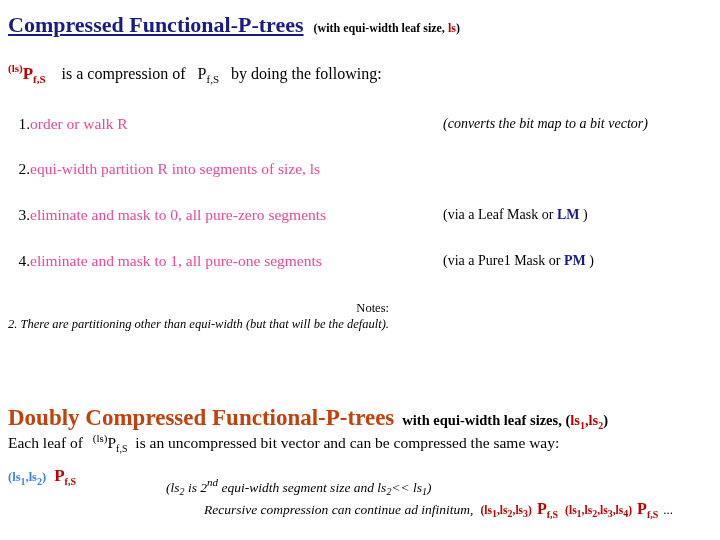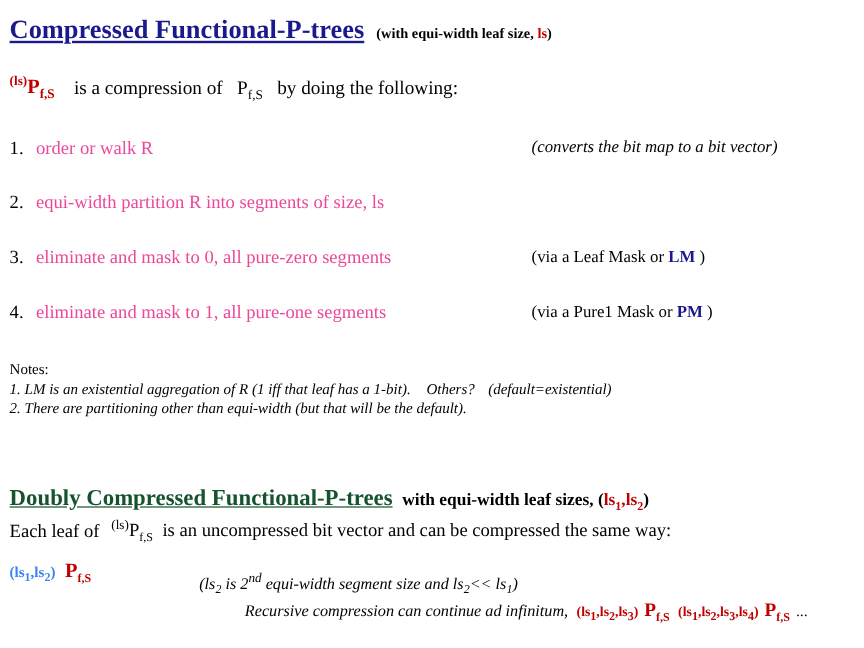--- a/index.html
+++ b/index.html
@@ -11,20 +11,21 @@
     height: 540px;
     background: #ffffff;
     font-family: "Liberation Serif", serif;
     color: #000000;
     overflow: hidden;
   }
   .page {
     position: relative;
     width: 720px;
     height: 540px;
+    text-align: right;
   }
 
   
   .title-row {
     position: absolute;
     left: 8px;
     top: 12px;
     display: flex;
     align-items: baseline;
     white-space: nowrap;
@@ -129,24 +130,23 @@
   
   .sec2-title {
     position: absolute;
     left: 8px;
     top: 405px;
     display: flex;
     align-items: baseline;
     white-space: nowrap;
   }
   .sec2-title .main {
-    font-size: 19px;
-    font-weight: bold;
-    color: #14532d;
-    text-decoration: underline;
+    font-size: 23px;
+    font-weight: bold;
+    color: #c2410c;
   }
   .sec2-title .rest {
     font-size: 14.5px;
     font-weight: bold;
     color: #000000;
     margin-left: 8px;
   }
   .sec2-line2 {
     position: absolute;
     left: 8px;
@@ -255,25 +255,20 @@
 
   <div class="step" style="top:252px;">
     <span class="num">4.</span><span class="body">eliminate and mask to 1, all pure-one  segments</span>
   </div>
   <div class="step-note" style="left:443px; top:253px;">
     <span>(via a Pure1 Mask or </span><span class="blue-bold">PM</span><span> )</span>
   </div>
 
   <div class="notes">
     <div class="note-line hdr">Notes:</div>
-    <div class="note-line">
-      <span class="it">1.  LM is an existential aggregation of R (1 iff that leaf has a 1-bit).</span>
-      <span class="it" style="margin-left:10px;">Others?</span>
-      <span class="it" style="margin-left:8px;">(default=existential)</span>
-    </div>
     <div class="note-line it">2.  There are partitioning other than equi-width (but that will be the default).</div>
   </div>
 
   <div class="sec2-title">
     <span class="main">Doubly Compressed Functional-P-trees</span>
     <span class="rest"><span>with equi-width leaf sizes, (</span><span class="ls-red"><span>ls</span><span class="sub-sm">1</span></span><span class="ls-red">,</span><span class="ls-red"><span>ls</span><span class="sub-sm">2</span></span><span>)</span></span>
   </div>
 
   <div class="sec2-line2">
     <span>Each leaf of</span>

